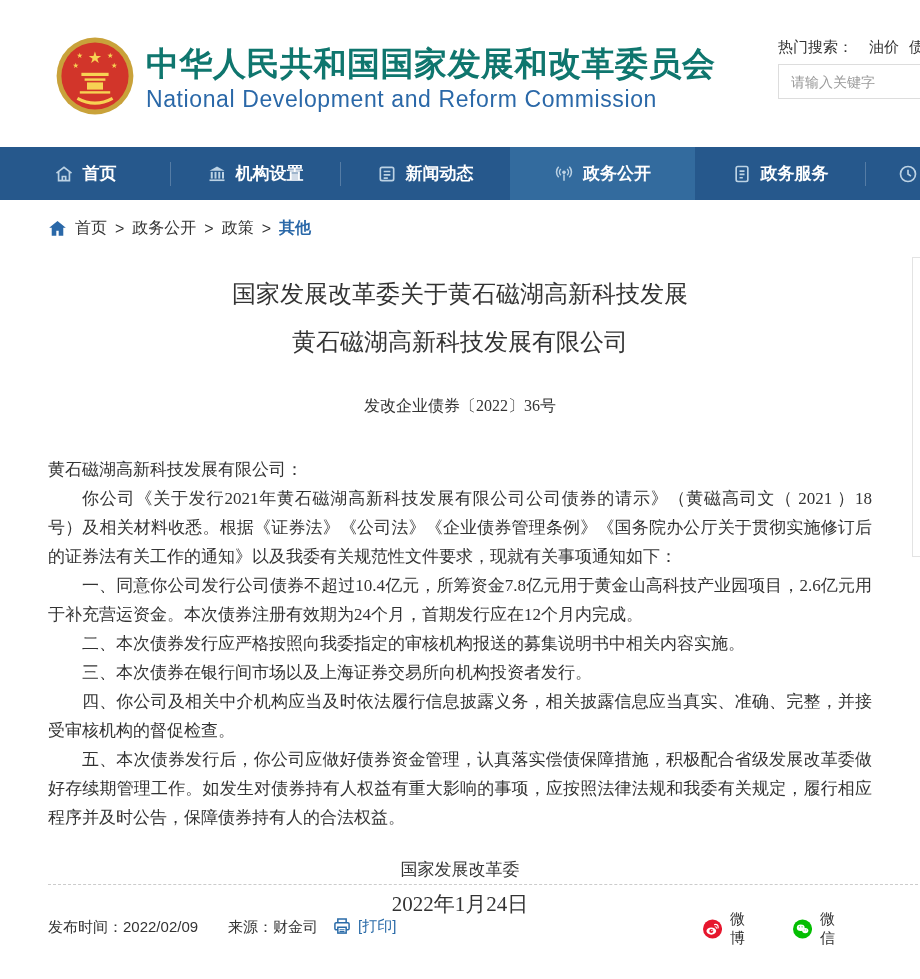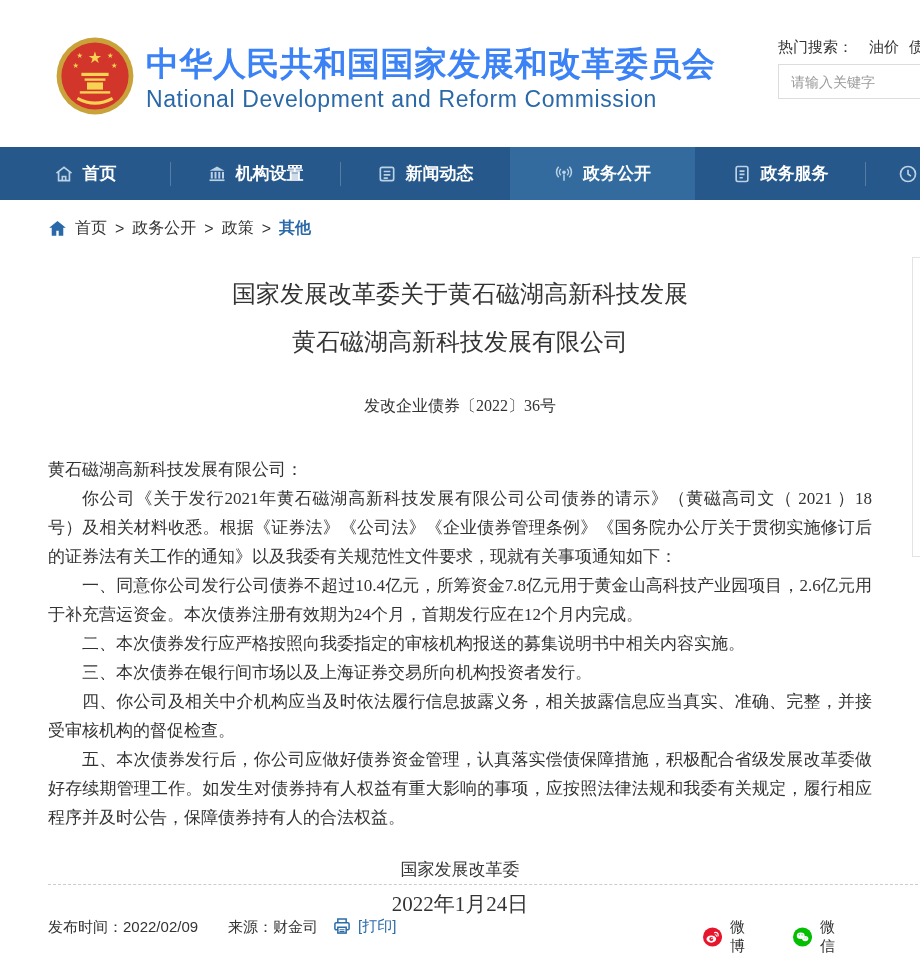--- a/index.html
+++ b/index.html
@@ -4,21 +4,21 @@
 <style>
   * { margin: 0; padding: 0; box-sizing: border-box; }
   html, body { width: 920px; height: 979px; overflow: hidden; background: #fff;
     font-family: "Liberation Sans", "DejaVu Sans", sans-serif; }
   .page { position: relative; width: 920px; height: 979px; background: #fff; }
 
   
   .header { position: relative; height: 147px; background: #fff; }
   .emblem { position: absolute; left: 55px; top: 36px; width: 80px; height: 90px; }
   .title-block { position: absolute; left: 146px; top: 46px; }
-  .title-cn { font-size: 33px; font-weight: bold; color: #3b82f6; letter-spacing: 0.5px; line-height: 1.1; }
+  .title-cn { font-size: 33px; font-weight: bold; color: #0f766e; letter-spacing: 0.5px; line-height: 1.1; }
   .title-en { font-size: 23px; color: #2a68a8; letter-spacing: 0.6px; margin-top: 4px; }
   .hot-search { position: absolute; left: 778px; top: 38px; font-size: 15px; color: #333; white-space: nowrap; }
   .hot-search .term { margin-left: 10px; color: #333; cursor: pointer; }
   .search-box { position: absolute; left: 778px; top: 64px; width: 160px; height: 35px;
     border: 1px solid #ddd; background: #fff; }
   .search-box input { width: 100%; height: 100%; border: none; outline: none;
     padding: 0 12px; font-size: 14px; color: #333;
     font-family: "Liberation Sans", sans-serif; }
   .search-box input::placeholder { color: #999; }
 
@@ -65,21 +65,21 @@
     border-top: 1px dashed #ccc; }
   .footer { position: absolute; left: 0; top: 908px; width: 752px; height: 44px; }
   .meta { position: absolute; top: 10px; font-size: 15px; color: #333; white-space: nowrap; }
   .meta-publish { left: 48px; }
   .meta-source { left: 228px; }
   .print-group { position: absolute; left: 332px; top: 8px; display: flex; align-items: center;
     gap: 6px; cursor: pointer; }
   .print-icon { width: 20px; height: 20px; }
   .print-icon svg { display: block; width: 100%; height: 100%; }
   .print-label { font-size: 15px; color: #2a6ba8; }
-  .share { position: absolute; top: 10px; display: flex; align-items: center; gap: 8px; cursor: pointer; }
+  .share { position: absolute; top: 2px; display: flex; align-items: center; gap: 8px; cursor: pointer; }
   .share-weibo { left: 703px; }
   .share-wechat { left: 793px; }
   .share-icon { width: 26px; height: 26px; }
   .share-icon svg { display: block; width: 100%; height: 100%; }
   .share-label { font-size: 15px; color: #333; }
 </style>
 </head>
 <body>
 
 <div class="page">

